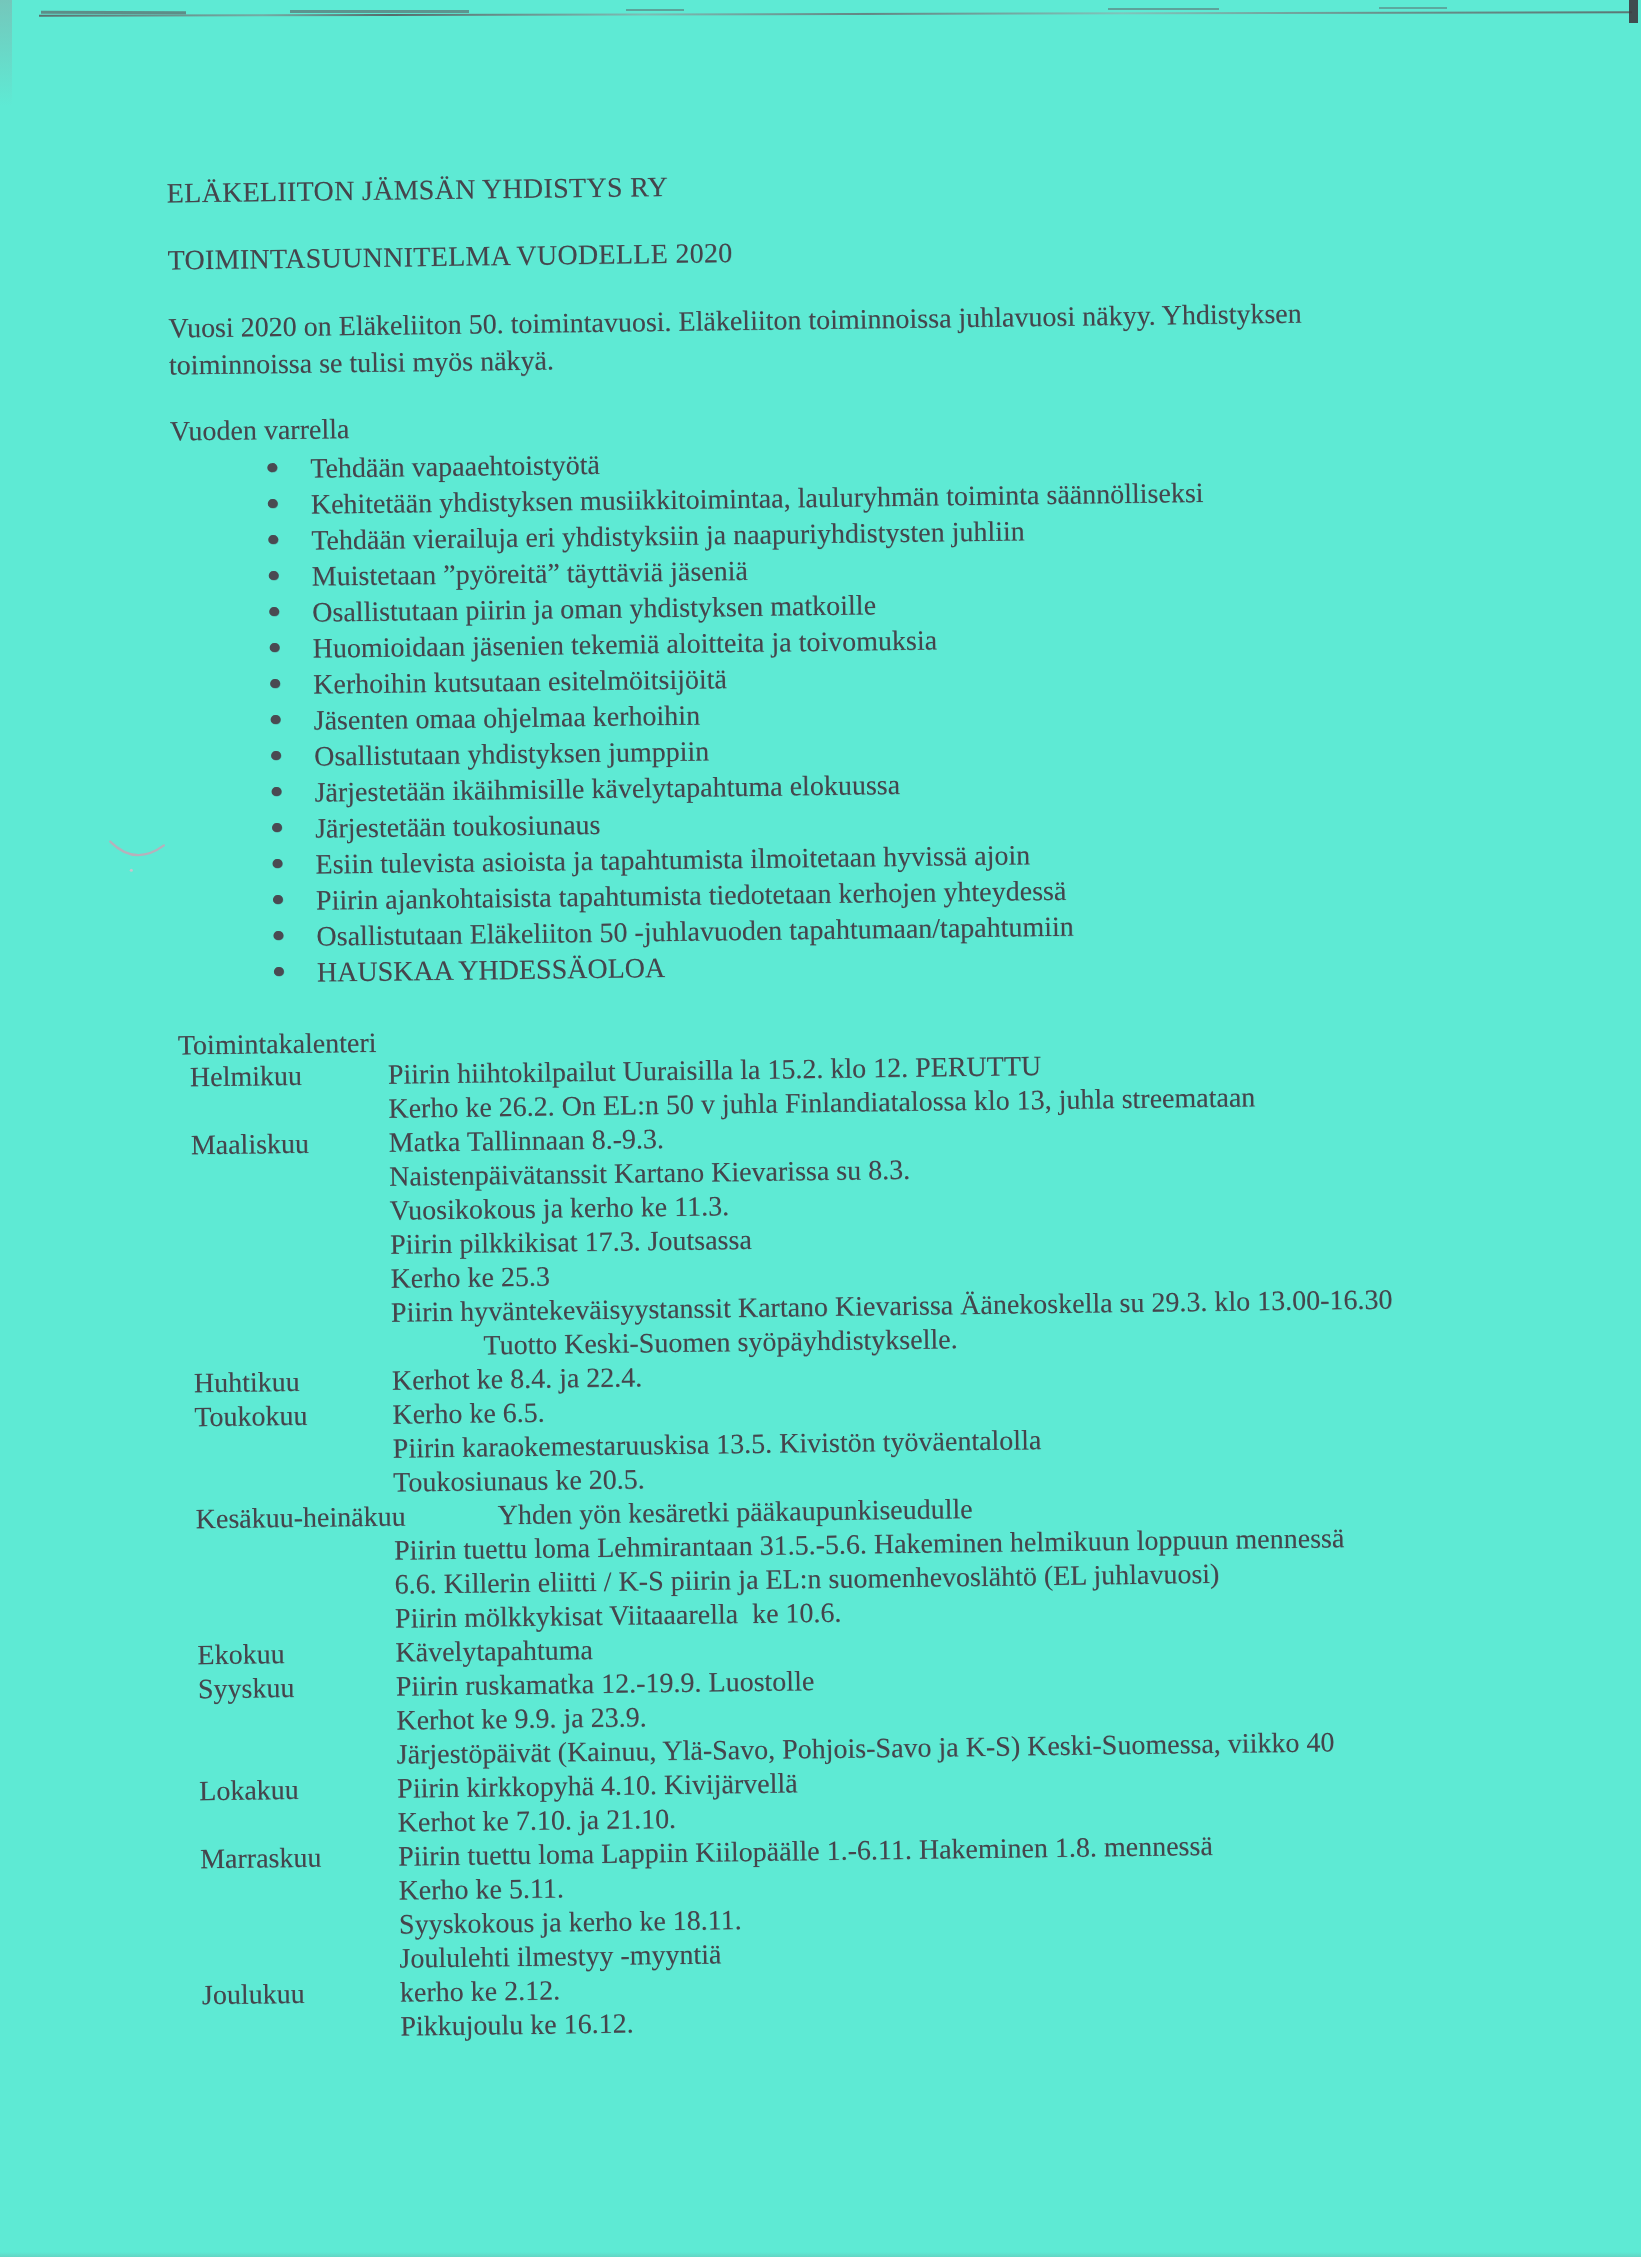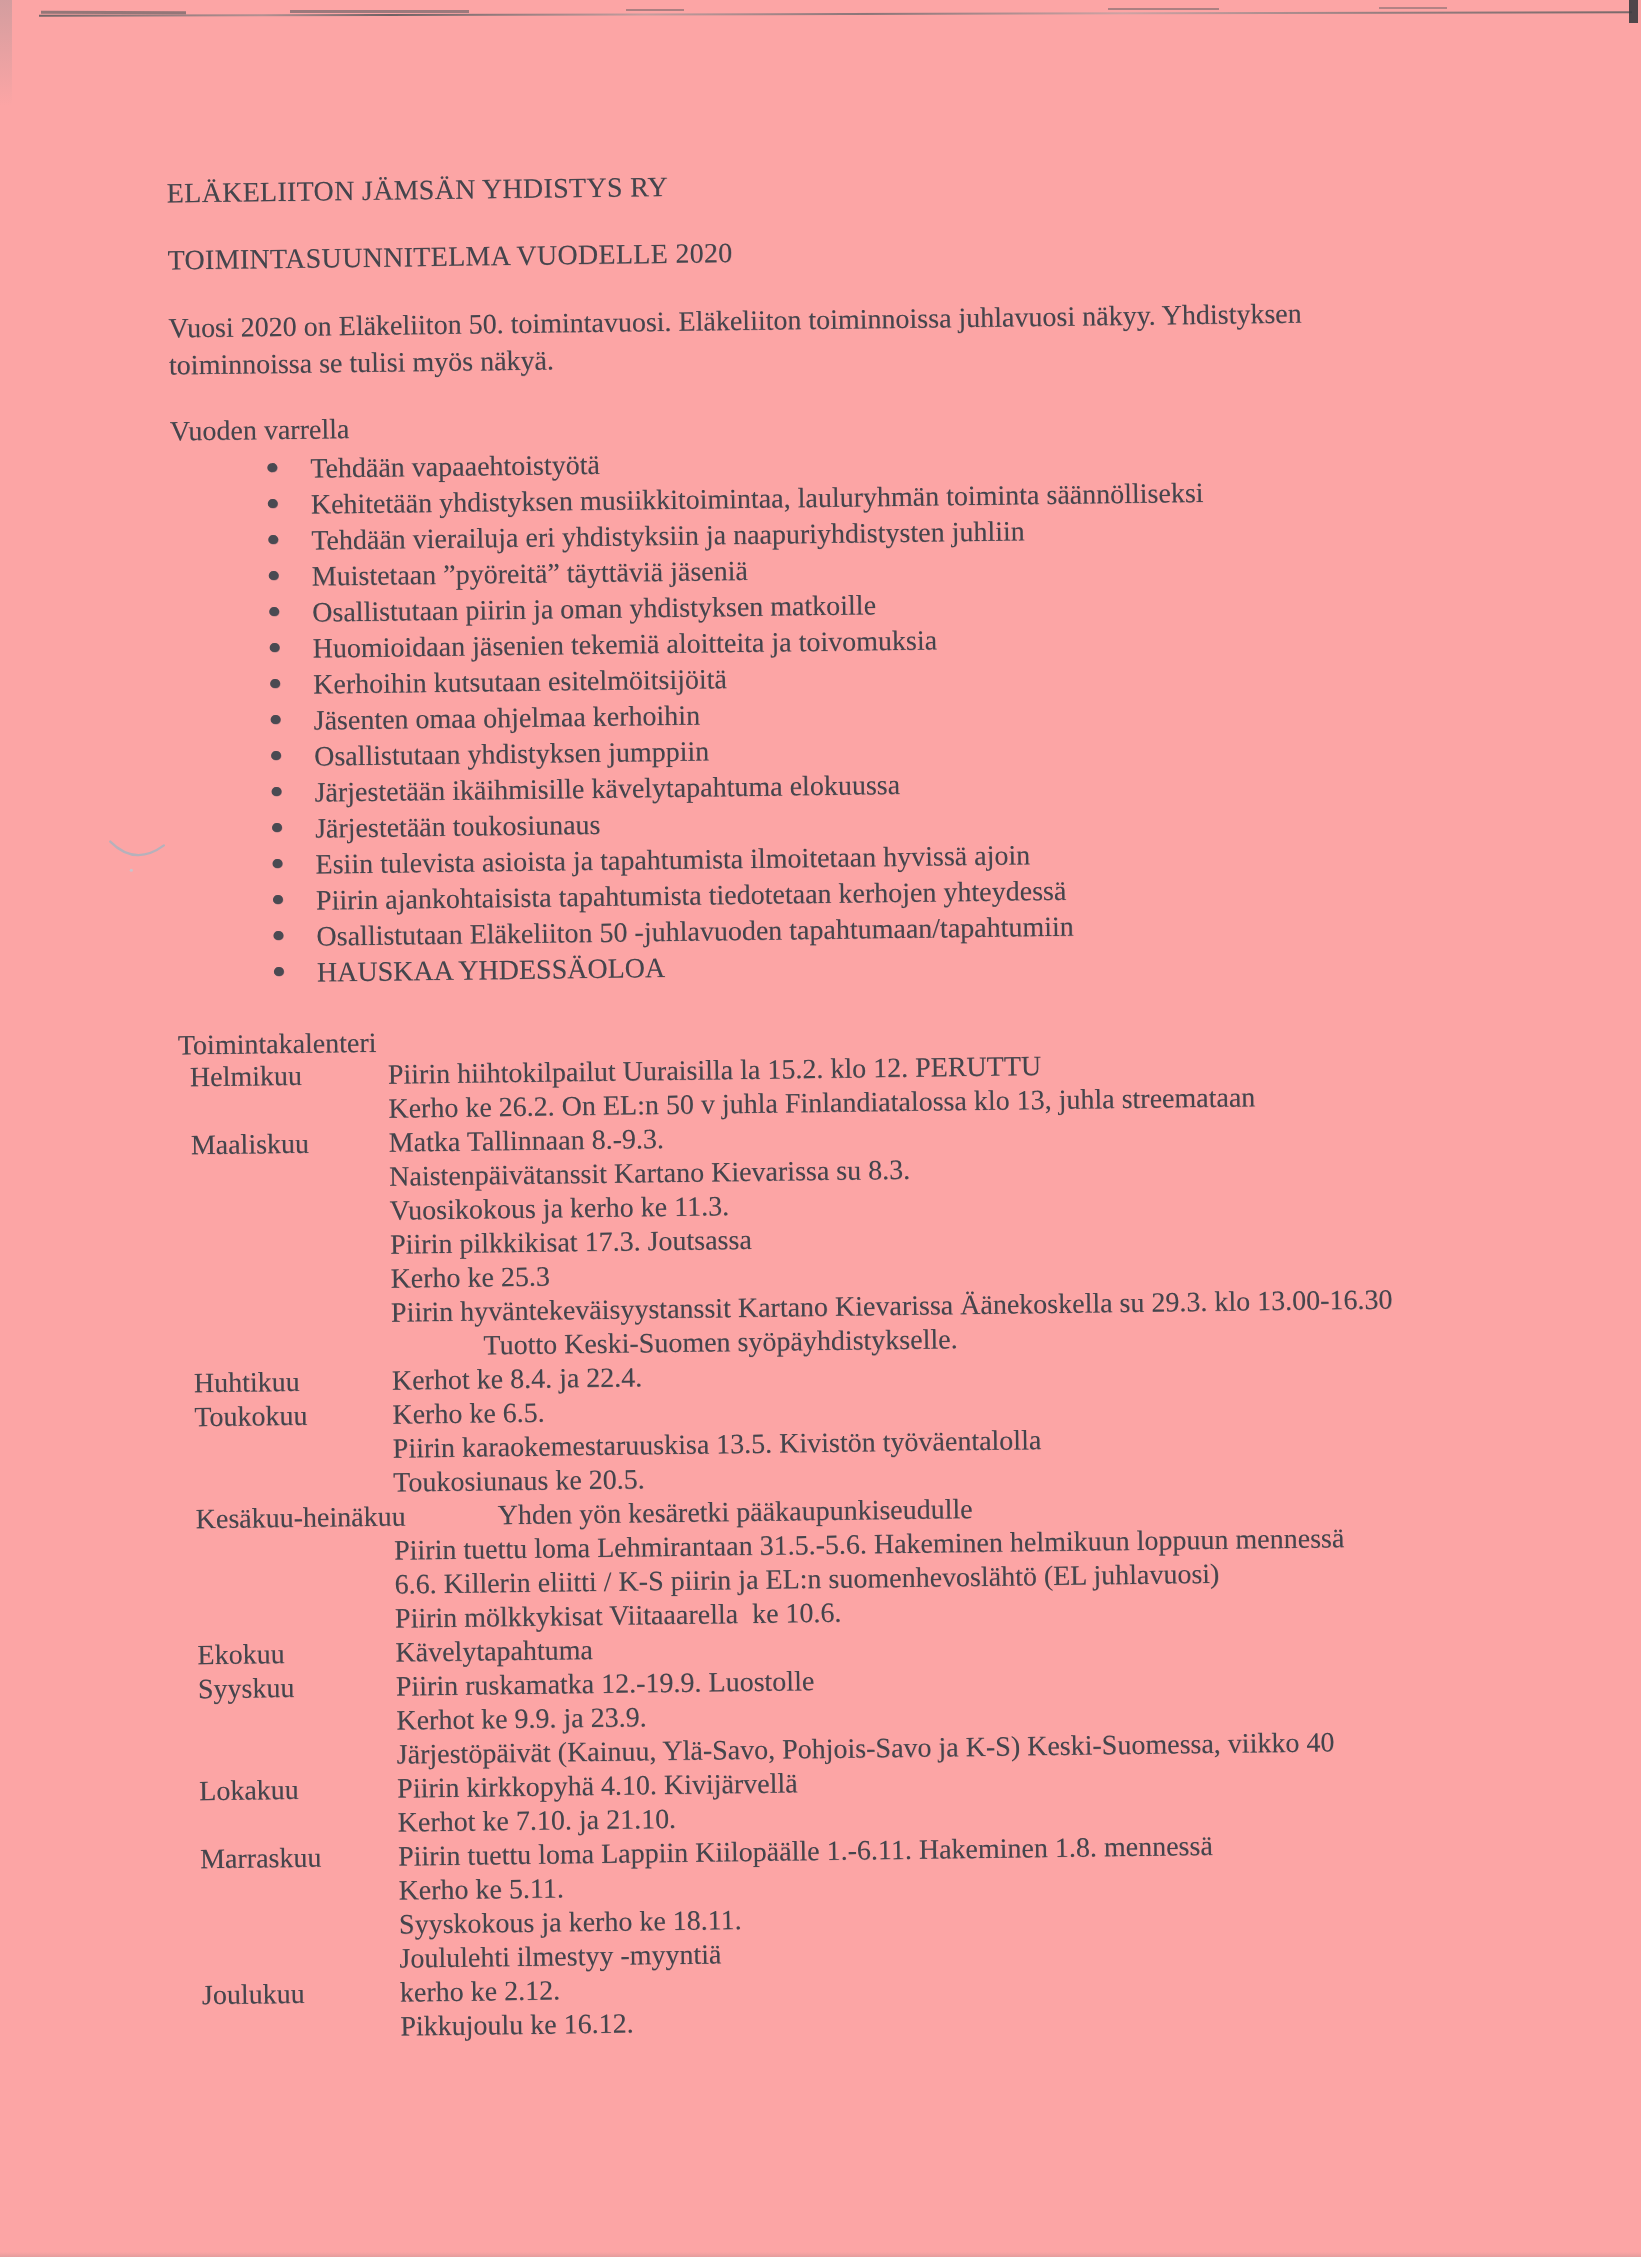--- a/index.html
+++ b/index.html
@@ -4,21 +4,21 @@
 <style>
   html, body {
     margin: 0;
     padding: 0;
     background: #ffffff;
   }
   .scan {
     position: relative;
     width: 1641px;
     height: 2257px;
-    background: #fca5a5;
+    background: #5eead4;
     overflow: hidden;
     font-family: "Liberation Serif", serif;
     color: #45454c;
   }
   .sheet {
     position: absolute;
     inset: 0;
     transform: rotate(-0.75deg);
     transform-origin: 50% 50%;
   }

